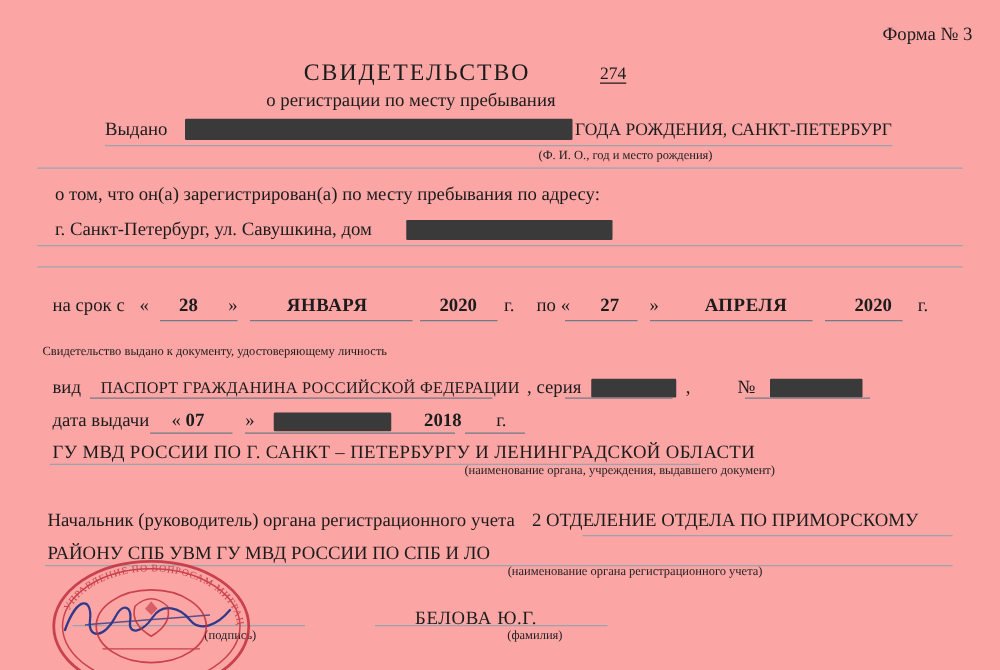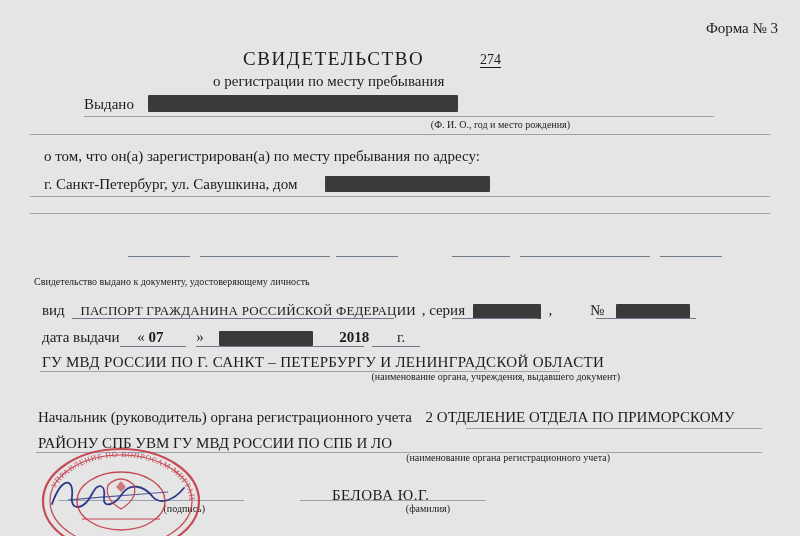--- a/index.html
+++ b/index.html
@@ -4,21 +4,21 @@
 <style>
   html, body {
     margin: 0;
     padding: 0;
     background: #ffffff;
   }
   .page {
     position: relative;
     width: 800px;
     height: 536px;
-    background: #e5e5e5;
+    background: #fca5a5;
     font-family: "Liberation Serif", serif;
     color: #1c1c1c;
     overflow: hidden;
   }
   .abs { position: absolute; }
   .redact {
     background: #3a3a3a;
     display: inline-block;
     vertical-align: middle;
     height: 15px;
@@ -110,30 +110,46 @@
 <div class="page">
 
   <div class="abs form-no">Форма № 3</div>
 
   <div class="abs title-main">СВИДЕТЕЛЬСТВО</div>
   <div class="abs title-num">274</div>
   <div class="abs title-sub">о регистрации по месту пребывания</div>
 
   <div class="abs lbl-vydano">Выдано</div>
   <div class="abs redact redact-name"></div>
+  <div class="abs txt-birth">ГОДА РОЖДЕНИЯ, САНКТ-ПЕТЕРБУРГ</div>
   <div class="rule rule-1"></div>
   <div class="abs caption cap-fio">(Ф. И. О., год и место рождения)</div>
   <div class="rule rule-2"></div>
 
   <div class="abs line-registered">о том, что он(а) зарегистрирован(а) по месту пребывания по адресу:</div>
   <div class="abs line-address">г. Санкт-Петербург, ул. Савушкина, дом</div>
   <div class="abs redact redact-house"></div>
   <div class="rule rule-3"></div>
   <div class="rule rule-4"></div>
 
+  <div class="abs term-row">
+    <span>на срок с</span>
+    <span style="margin-left:8px">«</span>
+    <span style="display:inline-block;width:56px;text-align:center;font-weight:bold">28</span>
+    <span>»</span>
+    <span style="display:inline-block;width:136px;text-align:center;font-weight:bold;letter-spacing:0.5px">ЯНВАРЯ</span>
+    <span style="display:inline-block;width:66px;text-align:center;font-weight:bold">2020</span>
+    <span>г.</span>
+    <span style="margin-left:14px">по «</span>
+    <span style="display:inline-block;width:56px;text-align:center;font-weight:bold">27</span>
+    <span>»</span>
+    <span style="display:inline-block;width:132px;text-align:center;font-weight:bold;letter-spacing:0.5px">АПРЕЛЯ</span>
+    <span style="display:inline-block;width:64px;text-align:center;font-weight:bold">2020</span>
+    <span>г.</span>
+  </div>
 
   <div class="u-line" style="top:256px; left:128px; width:62px;"></div>
   <div class="u-line" style="top:256px; left:200px; width:130px;"></div>
   <div class="u-line" style="top:256px; left:336px; width:62px;"></div>
   <div class="u-line" style="top:256px; left:452px; width:58px;"></div>
   <div class="u-line" style="top:256px; left:520px; width:130px;"></div>
   <div class="u-line" style="top:256px; left:660px; width:62px;"></div>
 
   <div class="abs doc-line1">Свидетельство выдано к документу, удостоверяющему личность</div>
 

